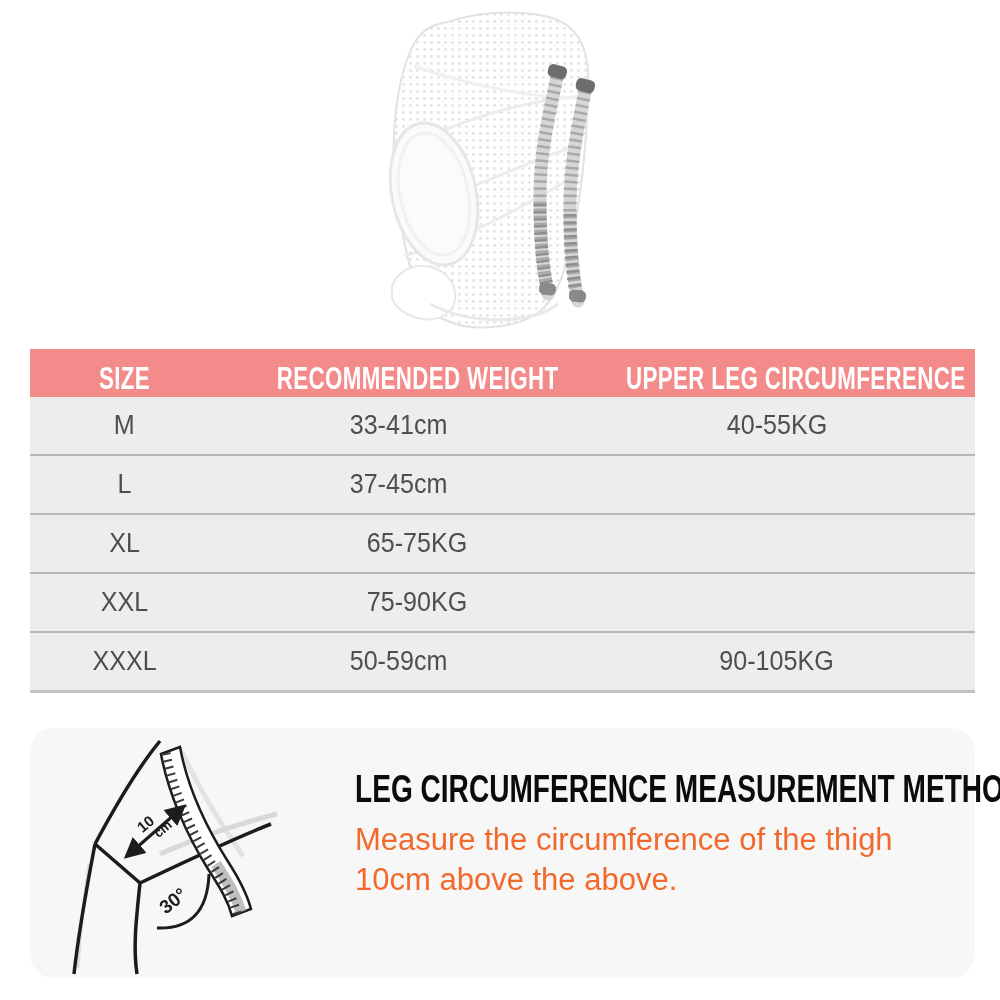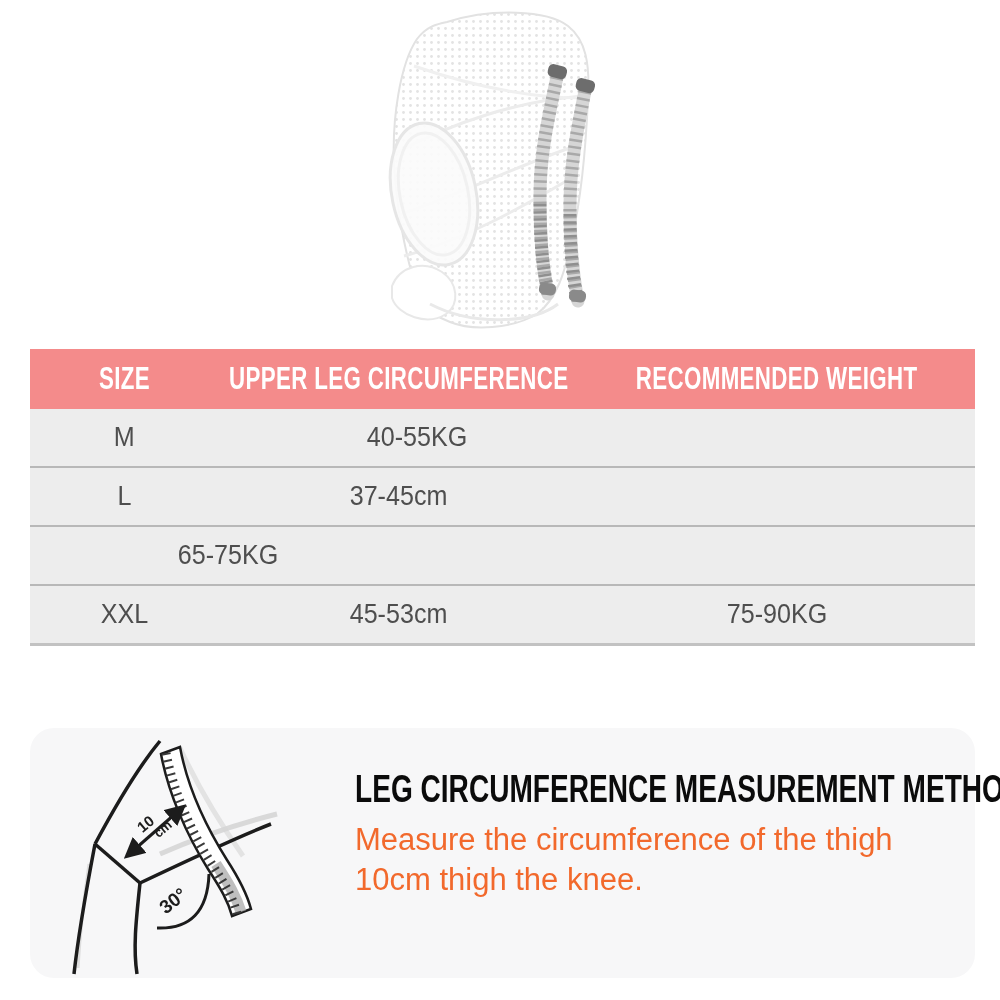--- a/index.html
+++ b/index.html
@@ -20,22 +20,22 @@
 
   
   .product{position:absolute;left:372px;top:4px;width:302px;height:334px;}
 
   
   .size-table{
     position:absolute;left:30px;top:349px;width:945px;
     border-bottom:3px solid var(--table-bottom);
   }
   .thead{
-    height:60px;background:var(--header-pink);
-    display:flex;align-items:center;
+    height:48px;background:var(--header-pink);
+    display:flex;align-items:flex-end;
   }
   .th{display:flex;align-items:center;justify-content:center;
     color:#ffffff;font-weight:bold;font-size:31px;}
   .trow{
     height:57px;background:var(--row-gray);
     display:flex;align-items:center;
   }
   .trow ~ .trow{border-top:2px solid var(--divider-gray);}
   .td{display:flex;align-items:center;justify-content:center;
     color:var(--text-dark);font-size:27px;}
@@ -110,57 +110,71 @@
         <rect x="197" y="286" width="17" height="12" rx="5" fill="#8a8a8a" transform="rotate(8 205 292)"></rect>
       </g>
     </svg>
   </div>
 
   <div class="size-table">
     <div class="thead">
       <div class="th c1">
           <span class="condensed">SIZE</span>
         </div>
+      <div class="th c3">
+          <span class="condensed">RECOMMENDED WEIGHT</span>
+        </div>
       <div class="th c2">
           <span class="condensed">UPPER LEG CIRCUMFERENCE</span>
         </div>
-      <div class="th c3">
-          <span class="condensed">RECOMMENDED WEIGHT</span>
-        </div>
     </div>
     <div class="trow">
       <div class="td c1">
           <span class="semi-condensed">M</span>
+        </div>
+      <div class="td c2">
+          <span class="semi-condensed">33-41cm</span>
         </div>
       <div class="td c3">
           <span class="semi-condensed">40-55KG</span>
         </div>
     </div>
     <div class="trow">
       <div class="td c1">
           <span class="semi-condensed">L</span>
         </div>
       <div class="td c2">
           <span class="semi-condensed">37-45cm</span>
         </div>
     </div>
     <div class="trow">
+      <div class="td c1">
+          <span class="semi-condensed">XL</span>
+        </div>
       <div class="td c3">
           <span class="semi-condensed">65-75KG</span>
         </div>
     </div>
     <div class="trow">
       <div class="td c1">
           <span class="semi-condensed">XXL</span>
         </div>
+      <div class="td c3">
+          <span class="semi-condensed">75-90KG</span>
+        </div>
+    </div>
+    <div class="trow">
+      <div class="td c1">
+          <span class="semi-condensed">XXXL</span>
+        </div>
       <div class="td c2">
-          <span class="semi-condensed">45-53cm</span>
-        </div>
-      <div class="td c3">
-          <span class="semi-condensed">75-90KG</span>
+          <span class="semi-condensed">50-59cm</span>
+        </div>
+      <div class="td c3">
+          <span class="semi-condensed">90-105KG</span>
         </div>
     </div>
   </div>
 
   <div class="guide-card">
     <svg class="leg-diagram" width="300" height="240" viewBox="0 0 300 240">
       <defs>
         <marker id="arrow" viewBox="0 0 10 10" refX="8" refY="5" markerWidth="7" markerHeight="7" orient="auto-start-reverse">
           <path d="M 0 0 L 10 5 L 0 10 z" fill="#1c1c1c"></path>
         </marker>
@@ -186,17 +200,17 @@
       <g transform="translate(84 92) rotate(-40)">
         <text x="0" y="0" text-anchor="middle" font-size="15" font-weight="bold" fill="#1c1c1c" font-family="Liberation Sans, sans-serif">10</text>
         <text x="10" y="14" text-anchor="middle" font-size="13" font-weight="bold" fill="#1c1c1c" font-family="Liberation Sans, sans-serif">cm</text>
       </g>
 
       <path d="M 92 192 Q 142 194 144 138" fill="none" stroke="#1c1c1c" stroke-width="3"></path>
       <text transform="translate(112 170) rotate(-38)" text-anchor="middle" font-size="19" font-weight="bold" fill="#1c1c1c" font-family="Liberation Sans, sans-serif">30°</text>
     </svg>
     <div class="guide-text">
       <div class="guide-heading">LEG CIRCUMFERENCE MEASUREMENT METHOD:</div>
-      <div class="guide-instruction">Measure the circumference of the thigh 10cm thigh the knee.</div>
+      <div class="guide-instruction">Measure the circumference of the thigh 10cm above the above.</div>
     </div>
   </div>
 
 </div>
 
 </body></html>

